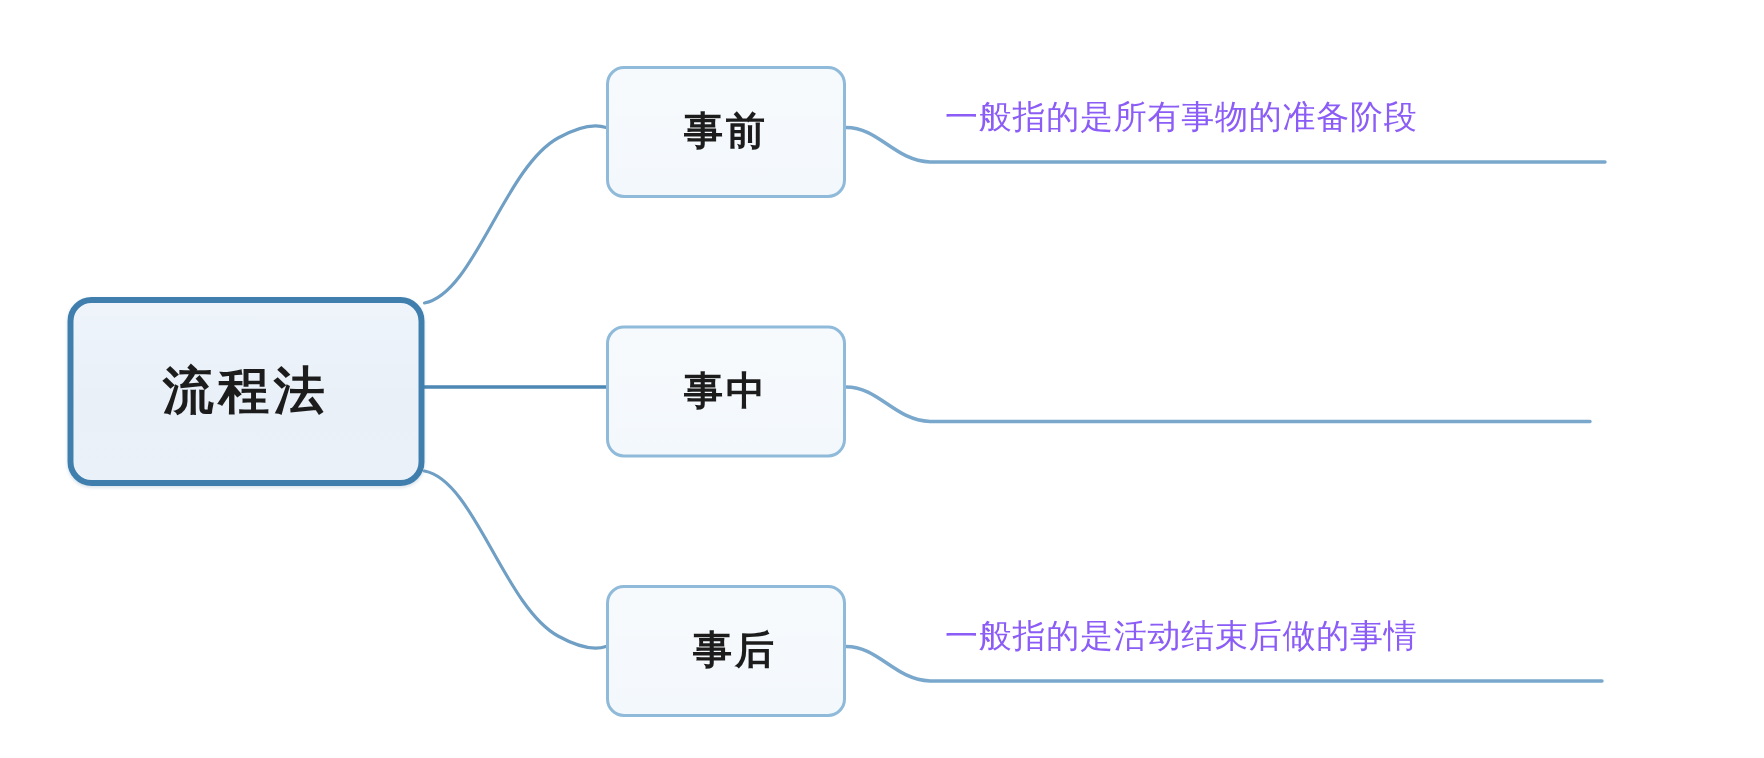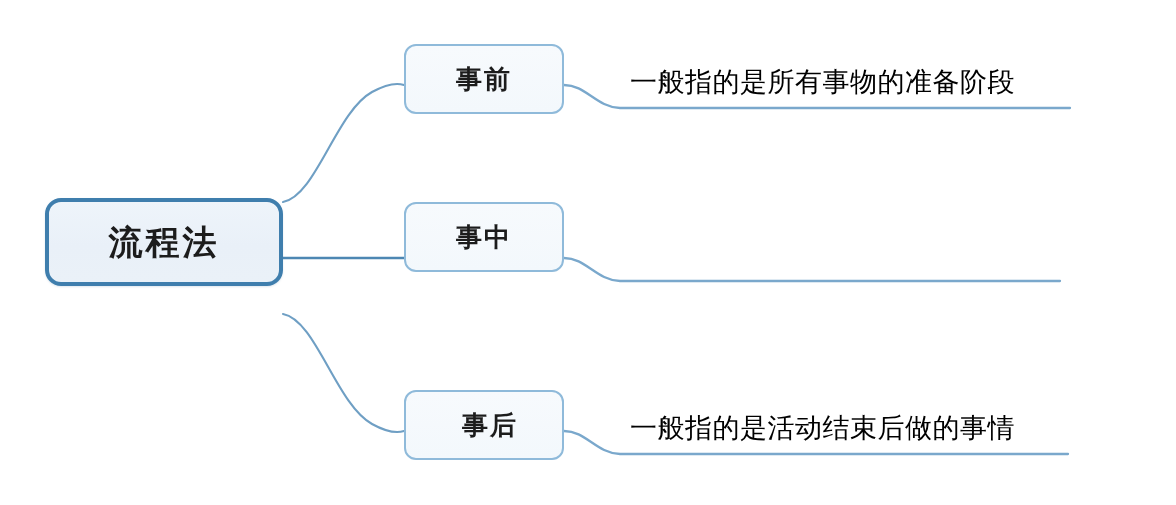--- a/index.html
+++ b/index.html
@@ -31,21 +31,21 @@
     height: 505px;
     pointer-events: none;
   }
 
   
   .root-node {
     position: absolute;
     left: 45px;
     top: 198px;
     width: 238px;
-    height: 88px;
+    height: 126px;
     box-sizing: border-box;
     border: 4px solid #3f7ead;
     border-radius: 16px;
     background: linear-gradient(180deg, #eef4fa 0%, #e9f0f8 55%, #eaf1f8 100%);
     display: flex;
     align-items: center;
     justify-content: center;
     box-shadow: 0 1px 2px rgba(80,120,160,0.18);
   }
   .root-label {
@@ -55,50 +55,50 @@
     letter-spacing: 3px;
     line-height: 1;
     white-space: nowrap;
   }
 
   
   .child-node {
     position: absolute;
     left: 404px;
     width: 160px;
-    height: 70px;
+    height: 88px;
     box-sizing: border-box;
     border: 2px solid #8fbada;
     border-radius: 12px;
     background: linear-gradient(180deg, #f7fafd 0%, #f3f8fc 100%);
     display: flex;
     align-items: center;
     justify-content: center;
   }
   .child-label {
     font-size: 26px;
     font-weight: bold;
     color: #1c1c1c;
     letter-spacing: 2px;
     line-height: 1;
     white-space: nowrap;
   }
   #child-0 { top: 44px; }
-  #child-1 { top: 202px; text-align: center; }
+  #child-1 { top: 217px; text-align: center; }
   #child-2 { top: 390px; padding-left: 12px; }
 
   
   .leaf {
     position: absolute;
     left: 630px;
     white-space: nowrap;
   }
   .leaf-label {
-    font-size: 27px;
-    color: #000000;
+    font-size: 22px;
+    color: #8b5cf6;
     line-height: 1;
     letter-spacing: 0.5px;
     display: block;
   }
   #leaf-0 { top: 68px; }
   #leaf-1 { top: 241px; }
   #leaf-2 { top: 414px; text-align: right; }
 </style>
 </head>
 <body>

